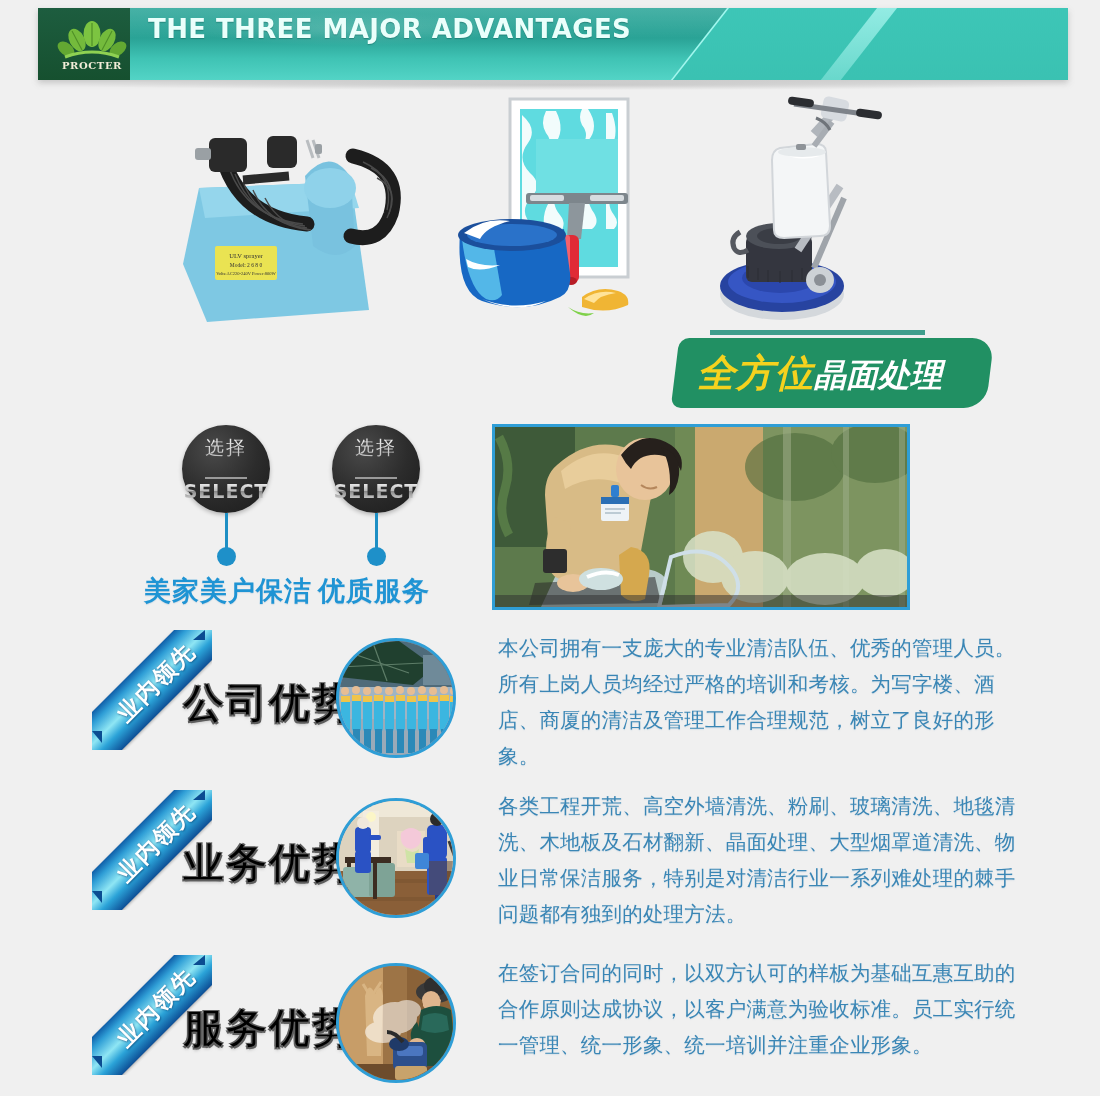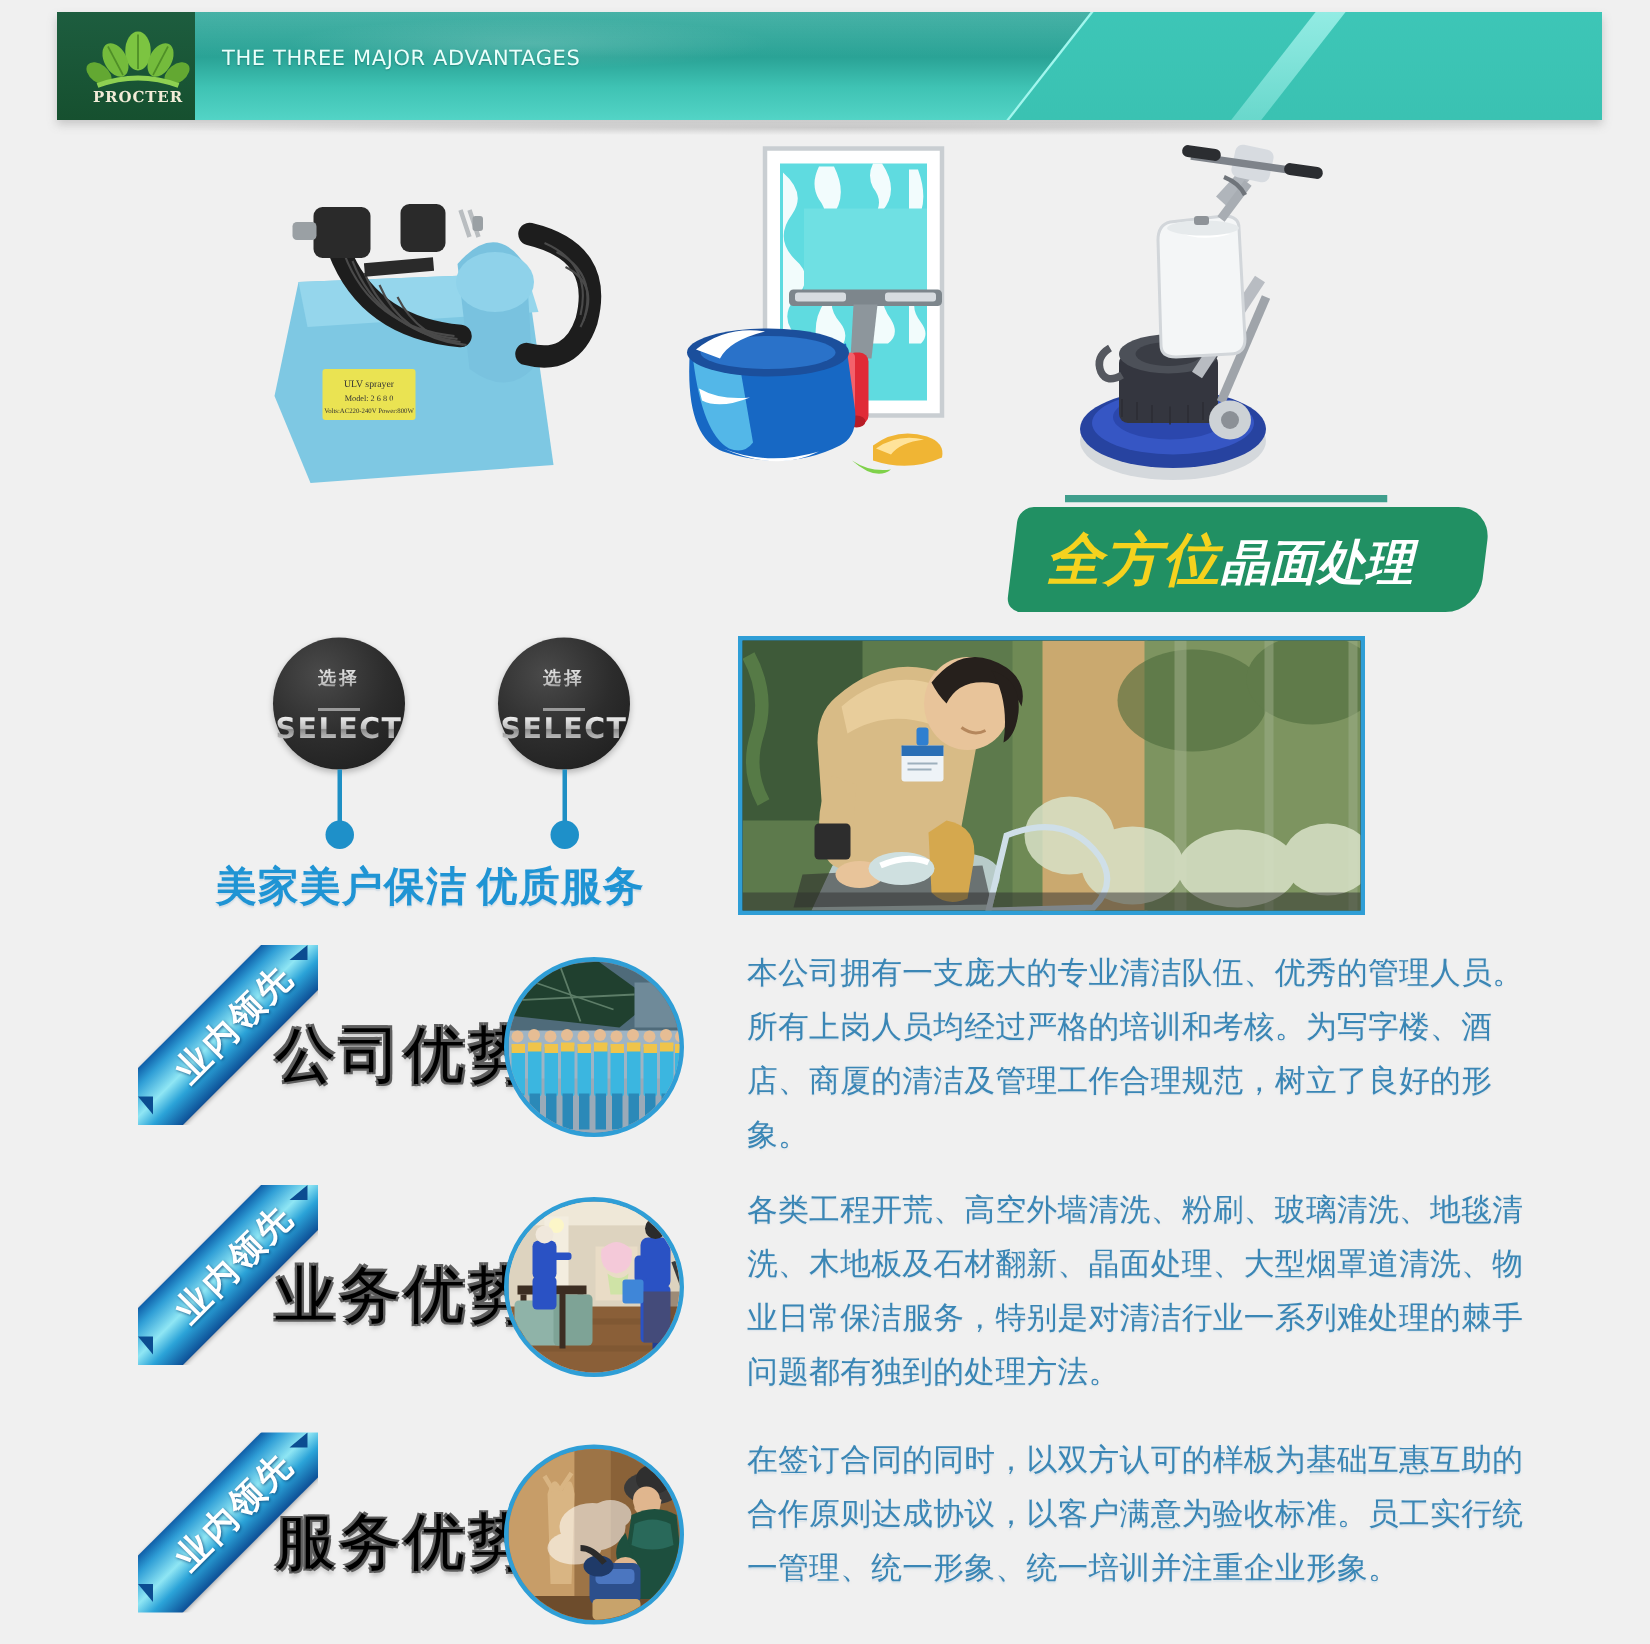--- a/index.html
+++ b/index.html
@@ -54,22 +54,22 @@
     font-size: 10px; font-weight: bold; color: #f2ecd8;
     letter-spacing: .6px; margin-top: -4px;
   }
   .header-titles { position: absolute; left: 110px; top: 7px; z-index: 5; }
   .header-cn {
     font-size: 28px; font-weight: bold; color: #ffffff;
     letter-spacing: 2px; line-height: 32px;
     text-shadow: 0 1px 2px rgba(0,70,62,.45);
   }
   .header-en {
-    font-size: 14px; color: #eafffb; letter-spacing: .4px;
-    line-height: 24px; margin-top: 12px; font-weight: 400;
+    font-size: 26px; color: #eafffb; letter-spacing: .4px;
+    line-height: 24px; margin-top: 2px; font-weight: 700;
     text-shadow: 0 1px 1px rgba(0,70,62,.35);
   }
   .header-shadow {
     position: absolute; left: 70px; top: 80px; width: 990px; height: 10px;
     background: radial-gradient(ellipse at center, rgba(150,150,150,.35), rgba(240,240,240,0) 72%);
   }
 
   
   .products { position: absolute; left: 0; top: 88px; width: 1100px; height: 250px; }
   .prod { position: absolute; }
@@ -109,27 +109,27 @@
   
   .badges { position: absolute; left: 0; top: 425px; width: 470px; height: 195px; }
   .badge { position: absolute; width: 88px; height: 88px; }
   .badge-circle {
     width: 88px; height: 88px; border-radius: 50%;
     background: radial-gradient(circle at 36% 28%, #4a4a4a 0%, #2c2c2c 52%, #1b1b1b 100%);
     display: flex; flex-direction: column; align-items: center; justify-content: center;
     box-shadow: 0 2px 4px rgba(0,0,0,.25);
   }
   .badge-cn {
-    font-size: 12px; font-weight: bold; letter-spacing: 2px;
+    font-size: 19px; font-weight: normal; letter-spacing: 2px;
     color: #d8d8d8;
     background: linear-gradient(180deg,#f2f2f2 0%,#bdbdbd 48%,#8e8e8e 52%,#e0e0e0 100%);
     -webkit-background-clip: text; background-clip: text;
     -webkit-text-fill-color: transparent;
     border-bottom: 2px solid #9a9a9a;
-    padding-bottom: 9px; line-height: 21px;
+    padding-bottom: 19px; line-height: 21px;
   }
   .badge-en {
     font-size: 19px; font-weight: bold; letter-spacing: 1px; margin-top: 2px;
     color: #cfcfcf;
     background: linear-gradient(180deg,#fafafa 0%,#bbbbbb 48%,#8a8a8a 52%,#dedede 100%);
     -webkit-background-clip: text; background-clip: text;
     -webkit-text-fill-color: transparent;
     line-height: 20px;
   }
   .badge-stem {

